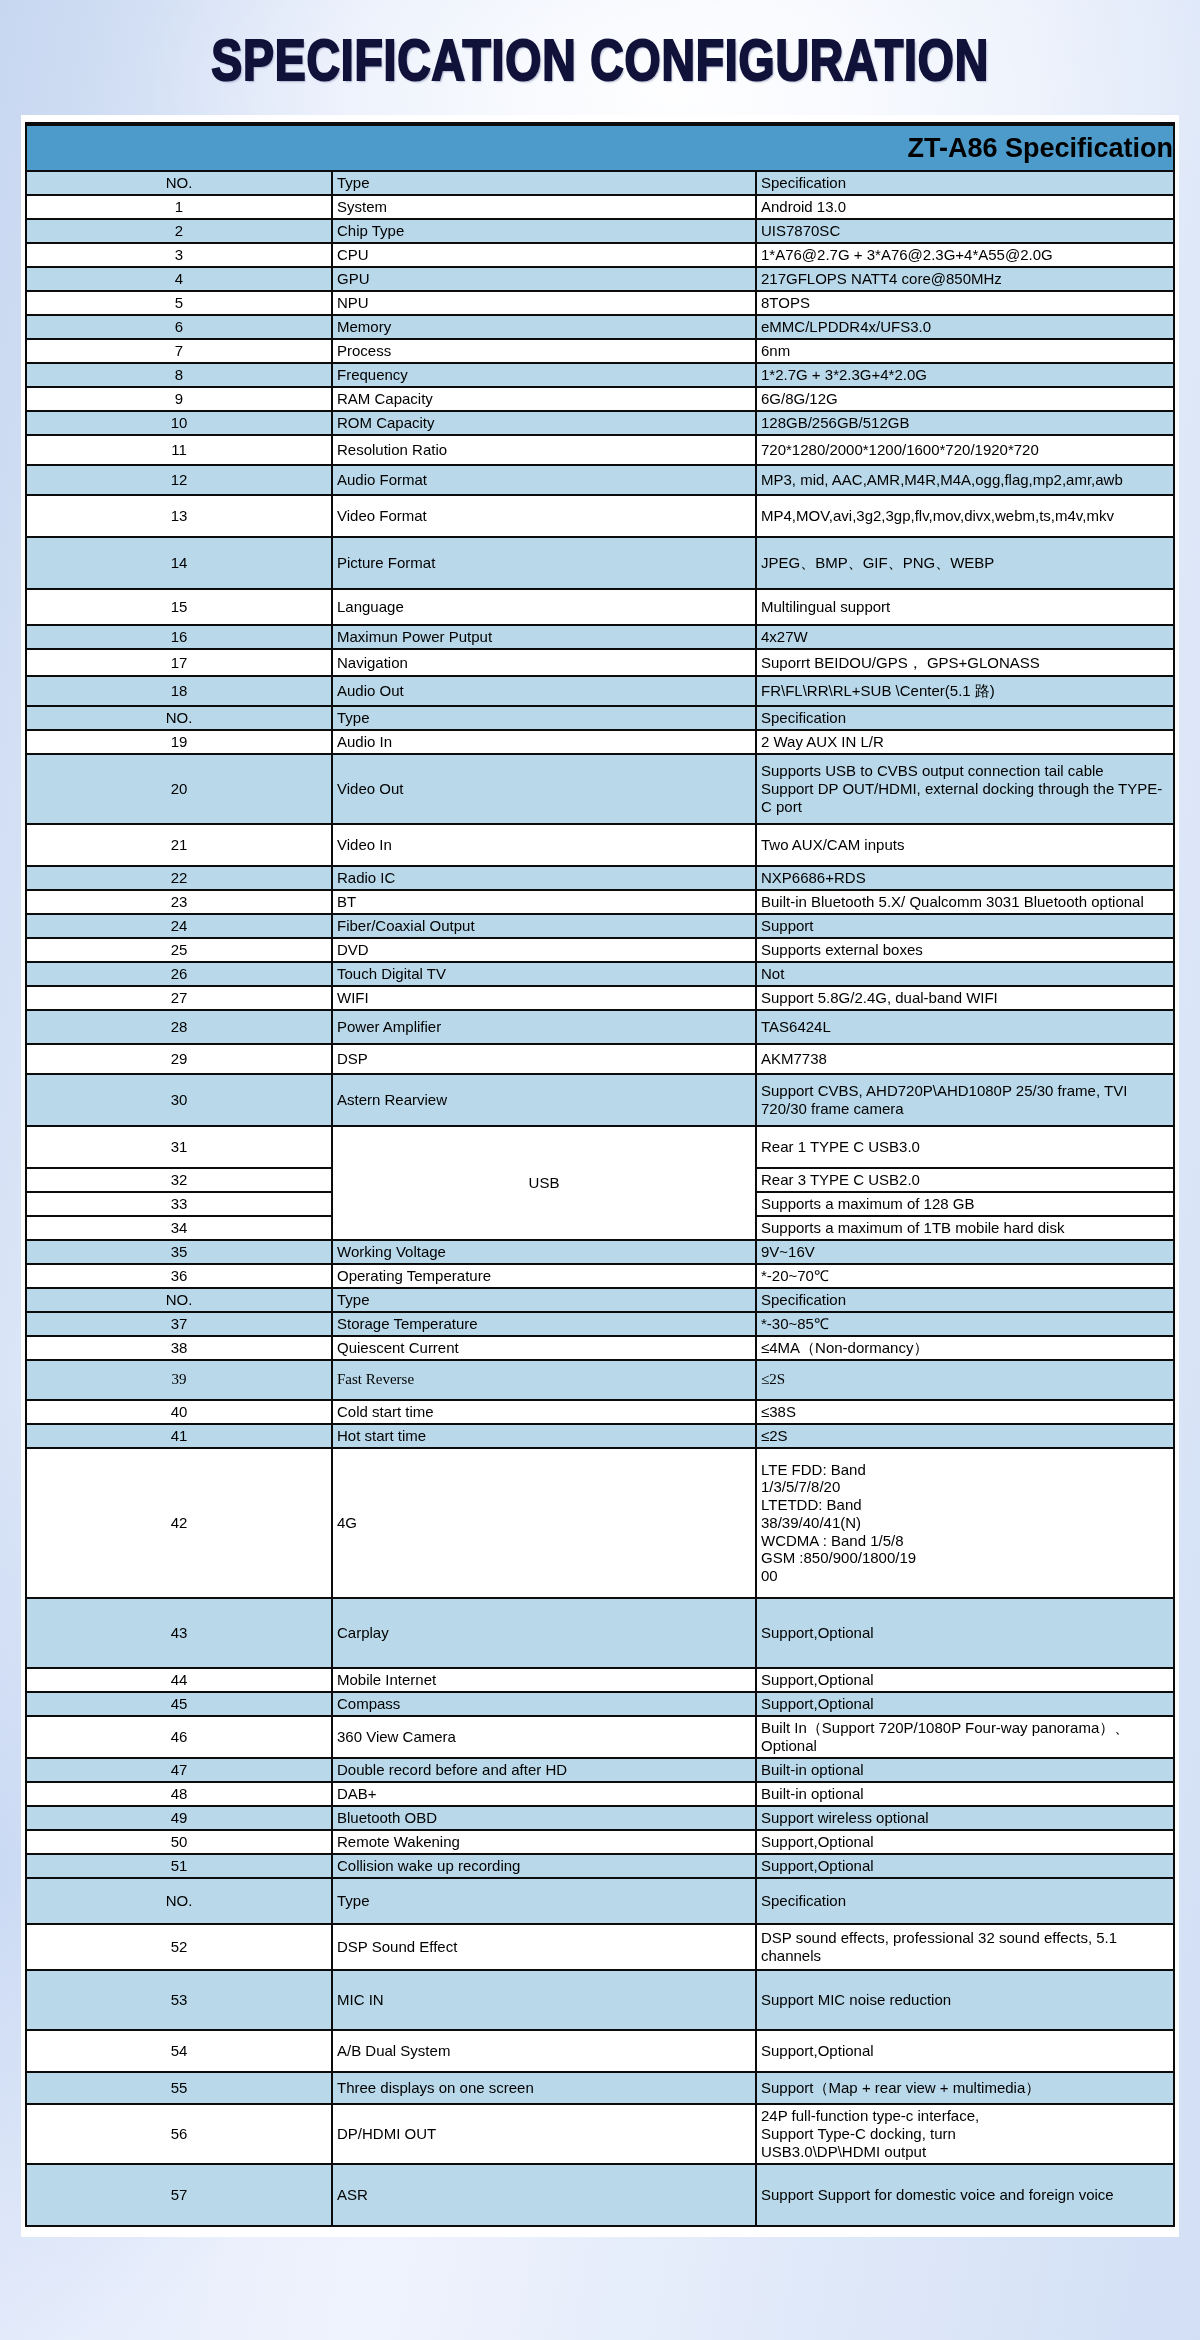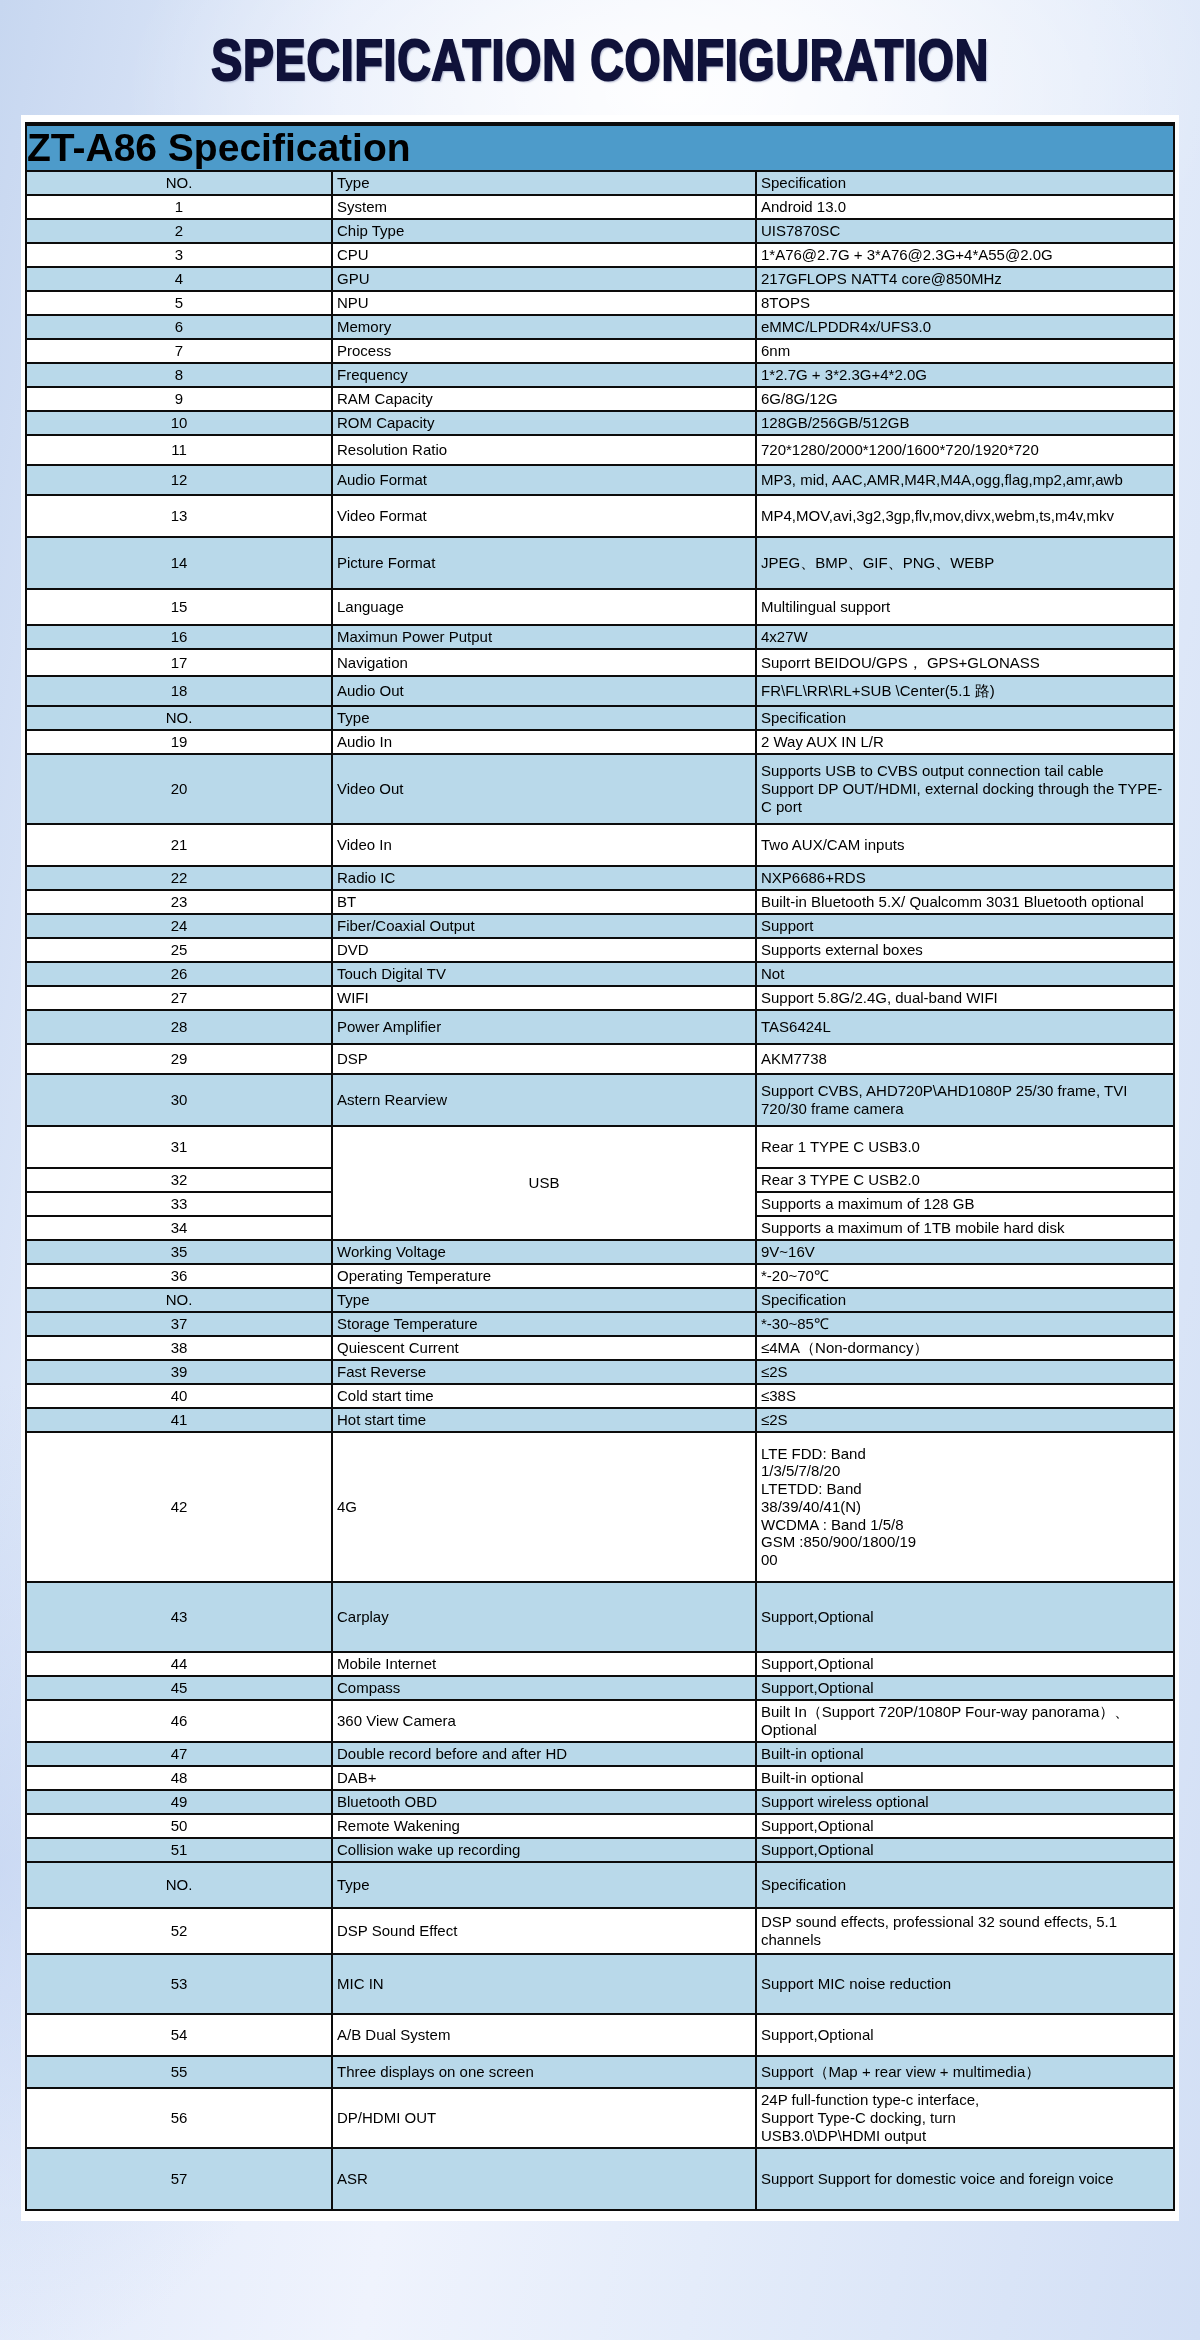--- a/index.html
+++ b/index.html
@@ -21,22 +21,22 @@
     -webkit-text-stroke:2.2px var(--title-navy);
     text-shadow:2px 2px 2px rgba(120,130,170,.55);
   }
   .table-wrap{
     width:1150px;margin:22px auto 0 auto;
     background:#fff;padding:7px 4px 10px 4px;
   }
   .band{
     background:var(--band-blue);
     border:2px solid var(--border);border-top-width:4px;border-bottom:none;
-    height:44px;line-height:44px;text-align:left;
-    font-size:39px;font-weight:bold;color:#000;
+    height:44px;line-height:44px;text-align:right;
+    font-size:27px;font-weight:bold;color:#000;
   }
   table{width:100%;border-collapse:collapse;table-layout:fixed;}
   td{
     border:2px solid var(--border);
     font-size:15px;line-height:1.18;color:#000;
     padding:2px 4px;vertical-align:middle;
     overflow:hidden;
   }
   tr.hdr td, tr.blue td{background:var(--row-blue);}
   tr.white td{background:var(--row-white);}
@@ -254,21 +254,21 @@
         <tr class="blue" style="height: 24px;">
           <td class="no">37</td>
           <td class="type">Storage Temperature</td>
           <td class="spec">*-30~85℃</td>
         </tr>
         <tr class="white" style="height: 24px;">
           <td class="no">38</td>
           <td class="type">Quiescent Current</td>
           <td class="spec">≤4MA（Non-dormancy）</td>
         </tr>
-        <tr class="blue" style="height: 24px;">
+        <tr class="blue" style="height: 40px; font-family: Liberation Serif, serif;">
           <td class="no">39</td>
           <td class="type">Fast Reverse</td>
           <td class="spec">≤2S</td>
         </tr>
         <tr class="white" style="height: 17px;">
           <td class="no">40</td>
           <td class="type">Cold start time</td>
           <td class="spec">≤38S</td>
         </tr>
         <tr class="blue" style="height: 24px;">

